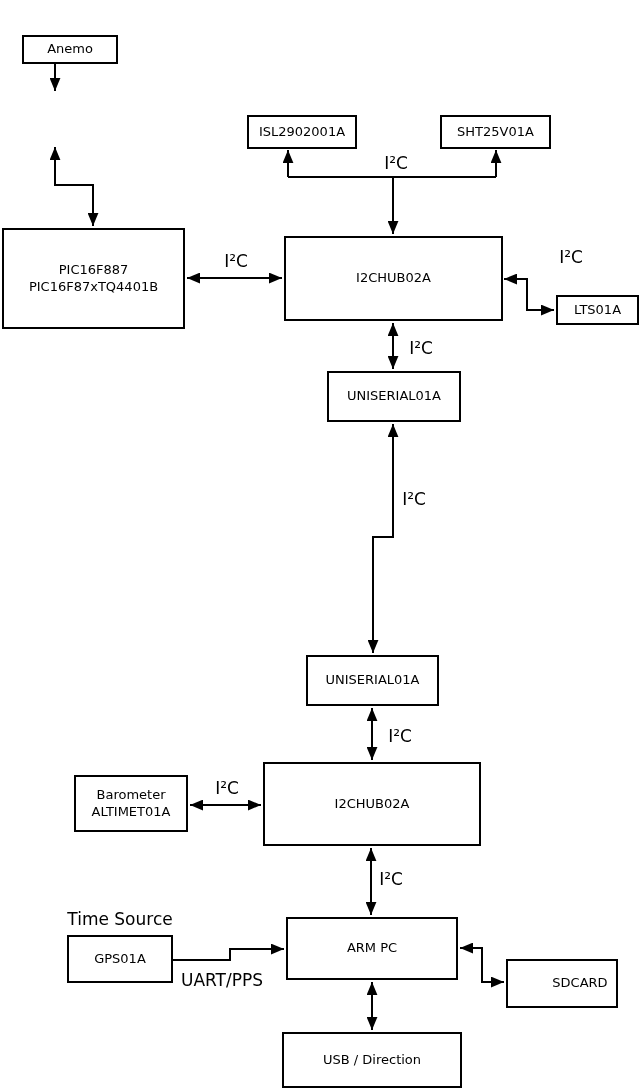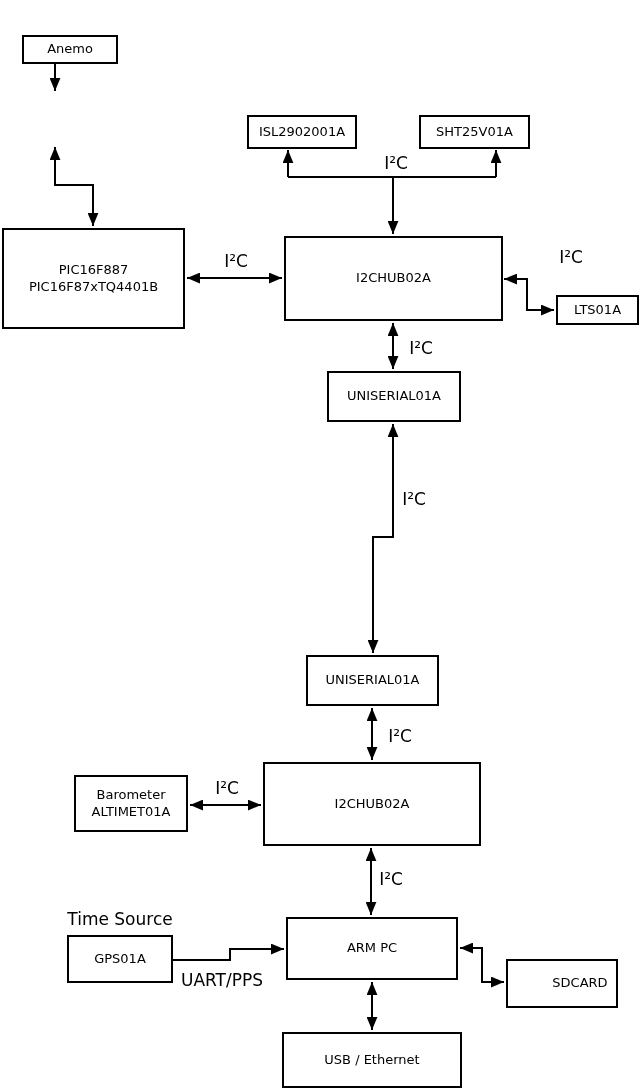--- a/index.html
+++ b/index.html
@@ -86,21 +86,21 @@
 
   <div class="node" style="left:2px; top:228px; width:183px; height:101px;">
     <span class="node-label">PIC16F887
 PIC16F87xTQ4401B</span>
   </div>
 
   <div class="node" style="left:247px; top:115px; width:110px; height:34px;">
     <span class="node-label">ISL2902001A</span>
   </div>
 
-  <div class="node" style="left:419px; top:115px; width:111px; height:34px;align-items:center;">
+  <div class="node" style="left:440px; top:115px; width:111px; height:34px;align-items:center;">
     <span class="node-label">SHT25V01A</span>
   </div>
 
   <div class="node" style="left:284px; top:236px; width:219px; height:85px;">
     <span class="node-label">I2CHUB02A</span>
   </div>
 
   <div class="node" style="left:556px; top:295px; width:83px; height:30px;align-items:center;">
     <span class="node-label">LTS01A</span>
   </div>
@@ -128,21 +128,21 @@
 
   <div class="node" style="left:286px; top:917px; width:172px; height:63px;">
     <span class="node-label">ARM PC</span>
   </div>
 
   <div class="node" style="left:506px; top:959px; width:112px; height:49px;padding-left:36px;">
     <span class="node-label">SDCARD</span>
   </div>
 
   <div class="node" style="left:282px; top:1032px; width:180px; height:56px;">
-    <span class="node-label">USB / Ethernet</span>
+    <span class="node-label">USB / Direction</span>
   </div>
 
   <span class="float-label" style="left:236px; top:251px;">I²C</span>
   <span class="float-label" style="left:396px; top:153px;">I²C</span>
   <span class="float-label" style="left:571px; top:247px;">I²C</span>
   <span class="float-label" style="left:421px; top:338px;">I²C</span>
   <span class="float-label" style="left:414px; top:489px;">I²C</span>
   <span class="float-label" style="left:400px; top:726px;">I²C</span>
   <span class="float-label" style="left:227px; top:778px;">I²C</span>
   <span class="float-label" style="left:391px; top:869px;">I²C</span>

